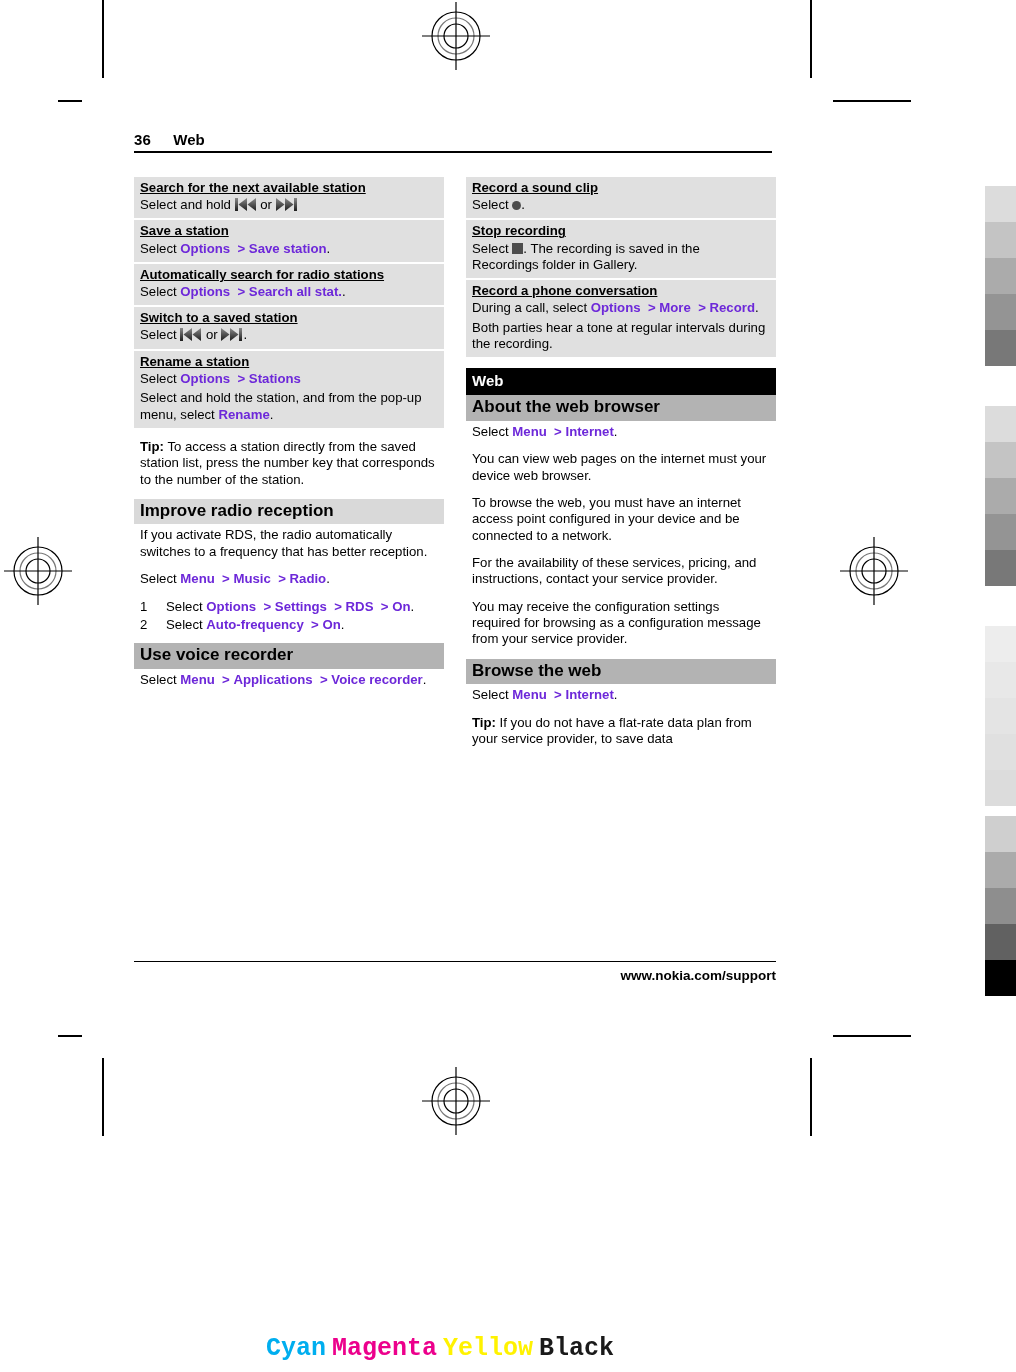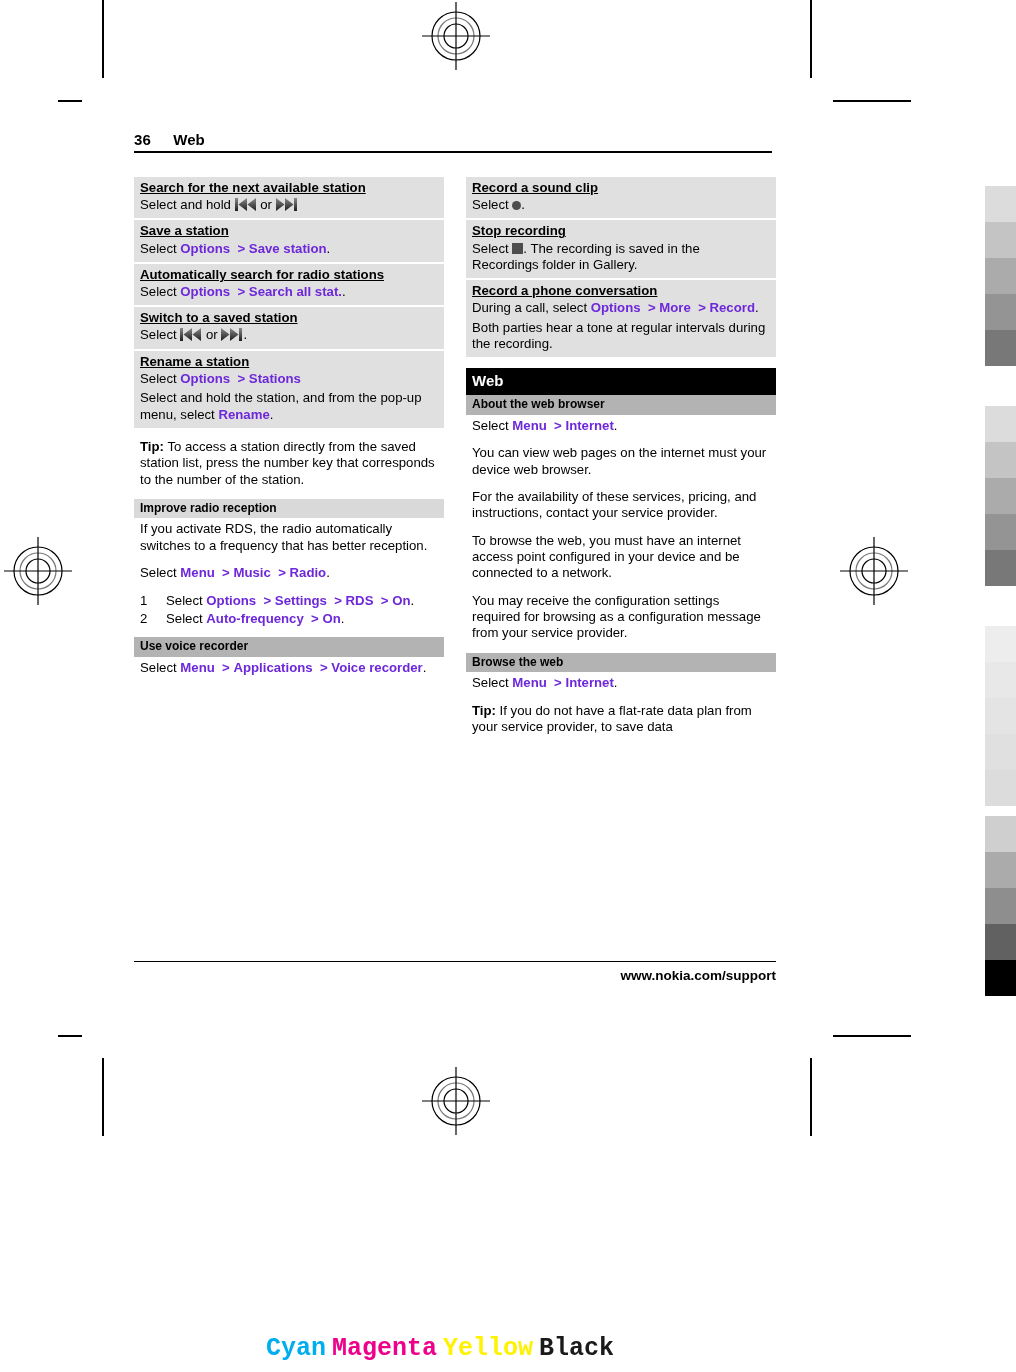--- a/index.html
+++ b/index.html
@@ -102,21 +102,21 @@
     background: #000;
     color: #fff;
     font-size: 15px;
     font-weight: bold;
     padding: 4px 6px 5px 6px;
     line-height: 1.2;
   }
   .h3bar {
     background: #b3b3b3;
     color: #000;
-    font-size: 12px;
+    font-size: 17px;
     font-weight: bold;
     padding: 2px 24px 3px 6px;
     line-height: 1.2;
     margin-bottom: 3px;
   }
   .h3bar.light { background: #d9d9d9; }
 
   
   .steps { padding: 0 6px; margin: 0 0 10px 0; }
   .step { display: flex; font-size: 13.2px; line-height: 1.24; margin-bottom: 2px; }
@@ -384,22 +384,22 @@
 
       <div class="gap"></div>
 
       <div class="h2bar">Web</div>
 
       <div class="h3bar">About the web browser</div>
 
       <p class="body"><span>Select </span><span class="ui">Menu</span>&nbsp; <span class="ui">&gt;</span> <span class="ui">Internet</span>.</p>
 
       <p class="body">You can view web pages on the internet must your device web browser.</p>
+      <p class="body">To browse the web, you must have an internet access point configured in your device and be connected to a network.</p>
       <p class="body">For the availability of these services, pricing, and instructions, contact your service provider.</p>
-      <p class="body">To browse the web, you must have an internet access point configured in your device and be connected to a network.</p>
       <p class="body">You may receive the configuration settings required for browsing as a configuration message from your service provider.</p>
 
       <div class="h3bar">Browse the web</div>
 
       <p class="body"><span>Select </span><span class="ui">Menu</span>&nbsp; <span class="ui">&gt;</span> <span class="ui">Internet</span>.</p>
 
       <p class="body"><b>Tip:</b> <span>If you do not have a flat-rate data plan from your service provider, to save data</span></p>
 
     </div>
   </div>

